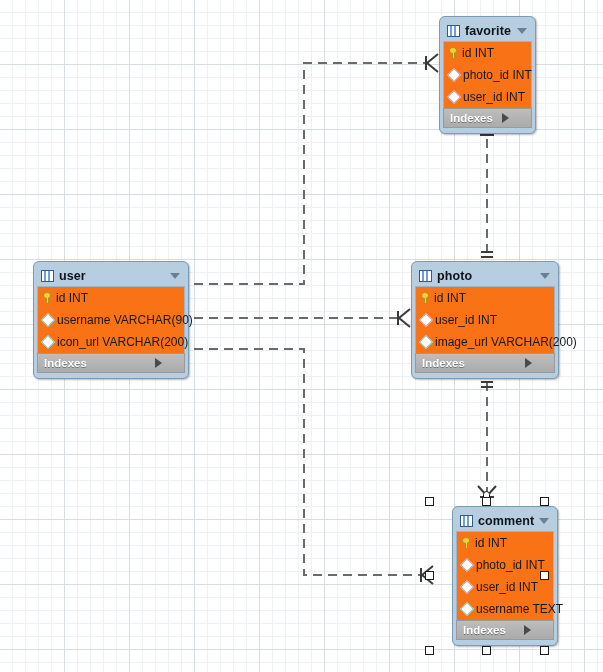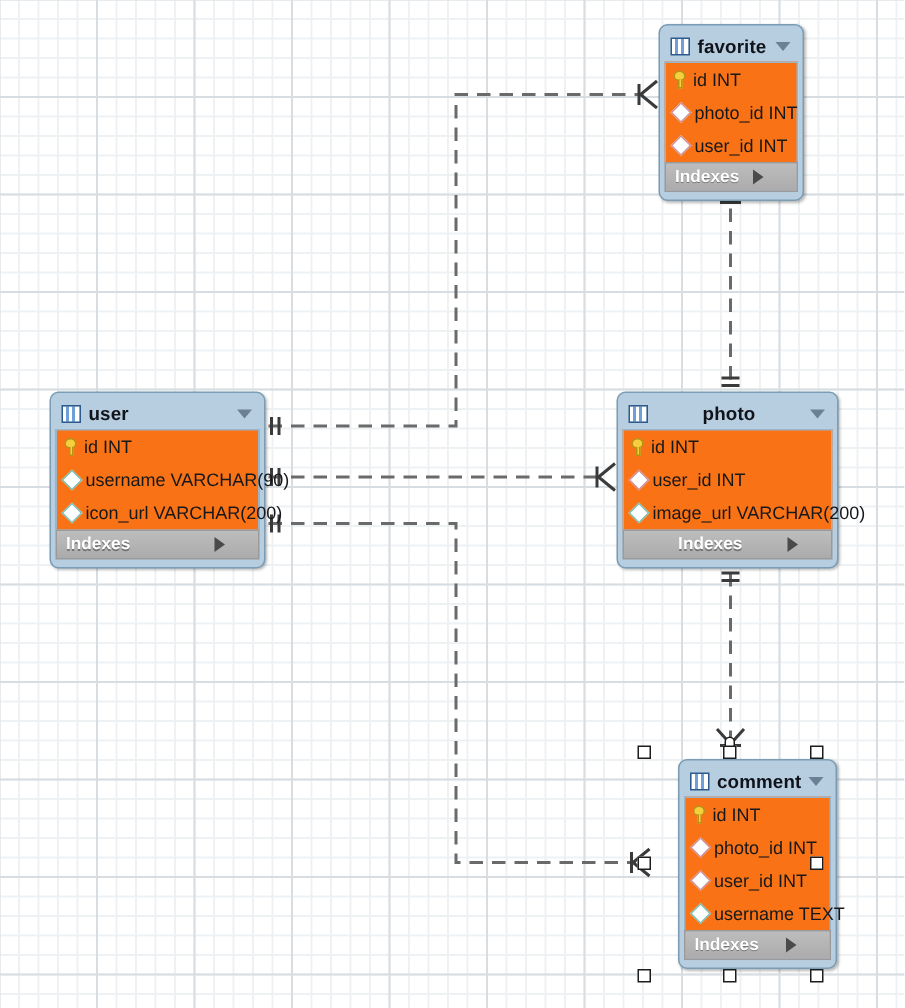--- a/index.html
+++ b/index.html
@@ -209,21 +209,21 @@
         <div class="col">
           <span class="dia"></span>
           <span>user_id INT</span>
         </div>
       </div>
       <div class="tbl-idx">
         <span class="lbl">Indexes</span>
         <span class="tri"></span>
       </div>
     </div>
-    <div class="tbl" style="left: 33px; top: 261px; width: 144px;">
+    <div class="tbl" style="left: 33px; top: 261px; width: 156px;">
       <div class="tbl-head">
         <span class="tbl-ico"></span>
         <span class="tbl-name">user</span>
         <span class="tbl-arrow"></span>
       </div>
       <div class="tbl-body">
         <div class="col">
           <span class="key"></span>
           <span>id INT</span>
         </div>
@@ -234,21 +234,21 @@
         <div class="col">
           <span class="dia teal"></span>
           <span>icon_url VARCHAR(200)</span>
         </div>
       </div>
       <div class="tbl-idx">
         <span class="lbl">Indexes</span>
         <span class="tri"></span>
       </div>
     </div>
-    <div class="tbl" style="left: 411px; top: 261px; width: 148px; text-align: center;">
+    <div class="tbl" style="left: 411px; top: 261px; width: 148px;">
       <div class="tbl-head">
         <span class="tbl-ico"></span>
         <span class="tbl-name">photo</span>
         <span class="tbl-arrow"></span>
       </div>
       <div class="tbl-body">
         <div class="col">
           <span class="key"></span>
           <span>id INT</span>
         </div>

